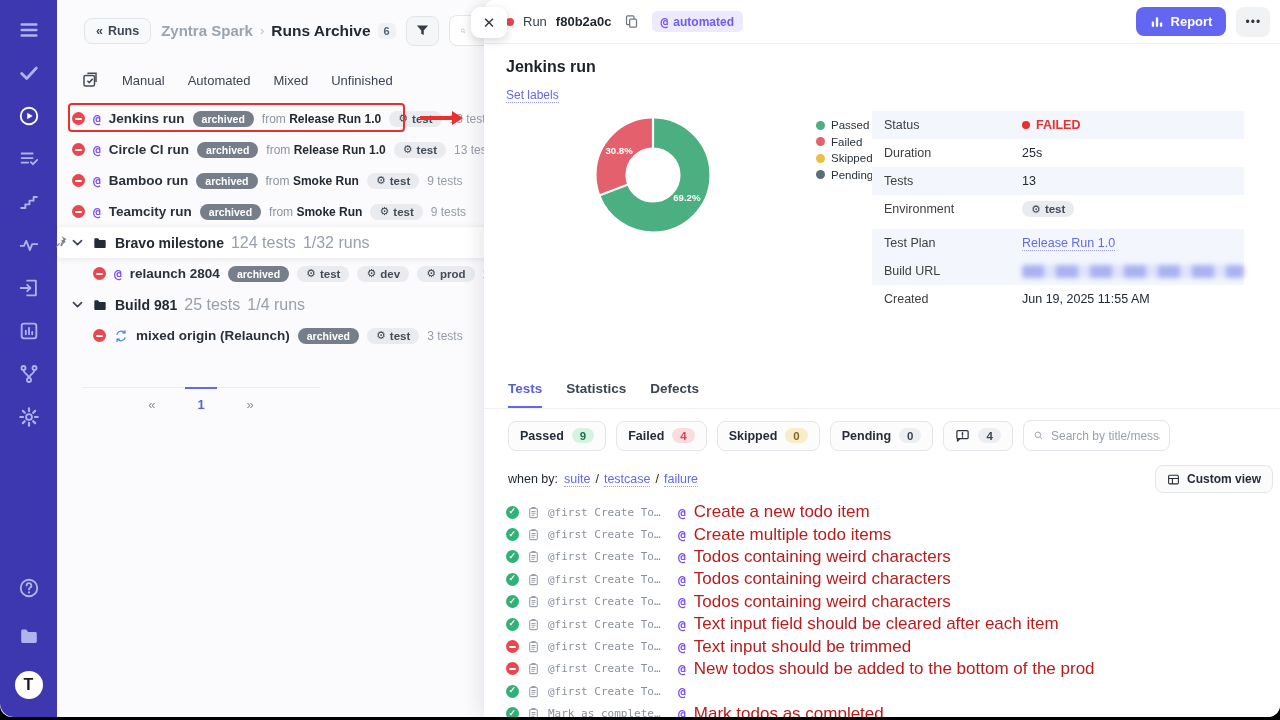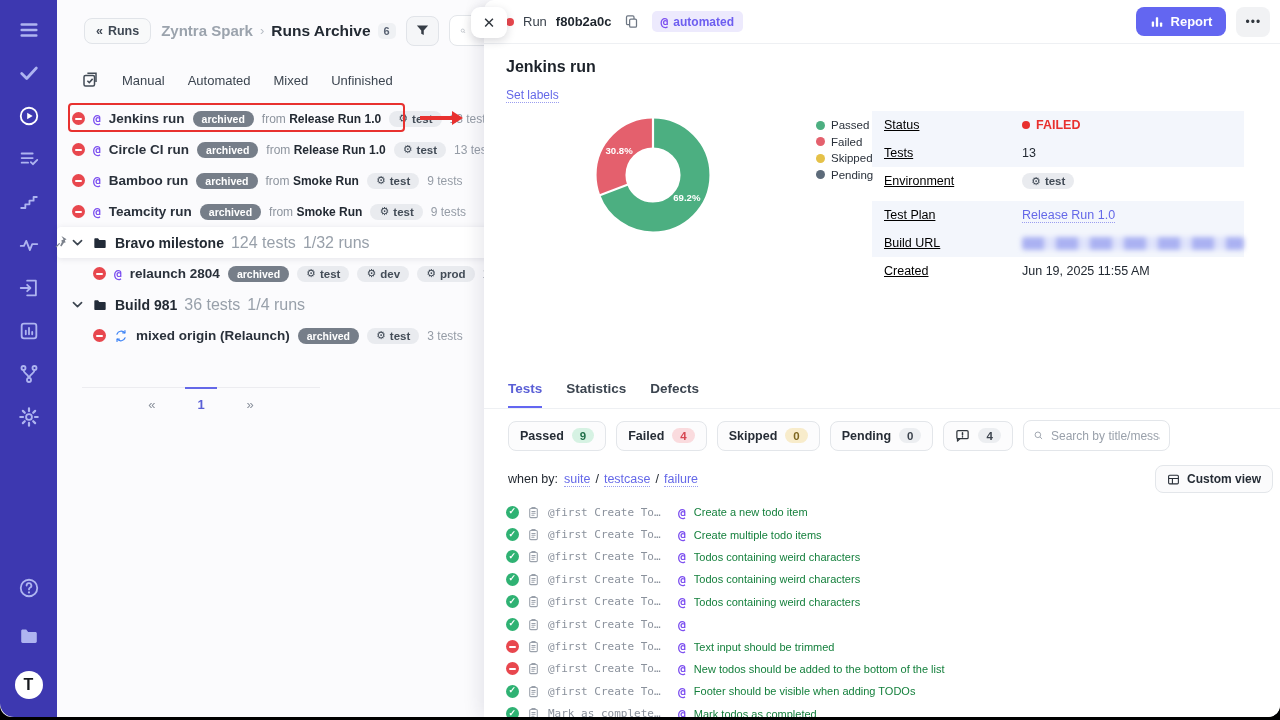--- a/index.html
+++ b/index.html
@@ -84,21 +84,21 @@
   .chart-zone { position:relative; height:266px; }
   .donut { position:absolute; left:99px; top:2px; width:140px; height:140px; }
   .legend { position:absolute; left:332px; top:16px; display:flex; flex-direction:column; gap:4.5px; }
   .lg-it { display:flex; align-items:center; gap:6px; font-size:11.5px; color:#2a313b; }
   .lg-dot { width:9px; height:9px; border-radius:50%; flex:none; }
 
   .info-table { position:absolute; left:388px; top:8px; width:372px; font-size:12.5px; }
   .inf-row { display:flex; align-items:center; min-height:28px; padding:0 0 0 12px; }
   .inf-row.shade { background:#f3f6fc; }
   .inf-row.gap-before { margin-top:6px; }
-  .inf-label { width:138px; color:#000000; flex:none;text-decoration:underline; }
+  .inf-label { width:138px; color:#404040; flex:none; }
   .inf-val { color:#232a33; }
   .inf-status { color:#e8302e; font-weight:700; display:flex; align-items:center; gap:6px; }
   .inf-status .sdot { width:8px; height:8px; border-radius:50%; background:#e8302e; }
   .inf-link { color:#6468e8; border-bottom:1px dotted #9a9df0; cursor:pointer; }
   .inf-two { line-height:1.35; padding:5px 0; }
   .redacted { width:268px; height:13px; border-radius:3px; background:repeating-linear-gradient(90deg,#aab1f2 0 22px,#dfe3fb 22px 34px); filter:blur(2.5px); }
 
   .dt-tabs { display:flex; gap:24px; padding:12px 0 0 24px; border-bottom:1px solid #eef0f3; }
   .dt-tab { font-size:13.5px; color:#3c4550; font-weight:700; padding-bottom:10px; cursor:pointer; }
   .dt-tab.active { color:#5a5fd6; font-weight:600; border-bottom:2px solid #6366f1; }
@@ -125,21 +125,21 @@
 
   .test-list { margin-top:8px; }
   .test-row { display:flex; align-items:center; gap:8px; height:22.4px; padding-left:22px; cursor:pointer; }
   .t-st { width:13px; height:13px; border-radius:50%; flex:none; position:relative; }
   .t-st.passed { background:#2fb273; }
   .t-st.passed::after { content:"✓"; position:absolute; left:2.5px; top:0.5px; color:#fff; font-size:9px; font-weight:700; }
   .t-st.failed { background:#e8474e; }
   .t-st.failed::after { content:""; position:absolute; left:3px; top:5.5px; width:7px; height:2px; background:#fff; border-radius:1px; }
   .clip-ic { width:13px; height:13px; color:#9aa1ab; flex:none; }
   .t-suite { font-family:"DejaVu Sans Mono",monospace; font-size:11px; color:#8a919c; width:122px; white-space:nowrap; overflow:hidden; flex:none; }
-  .t-title { font-size:11px; color:#15803d; }
+  .t-title { font-size:17px; color:#b91c1c; }
 
   .scroll-outer { position:absolute; right:11px; top:50px; width:5px; height:656px; background:#c6cbf7; border-radius:3px; cursor:pointer; }
   .scroll-inner { position:absolute; right:19px; top:470px; width:5px; height:220px; background:#c6cbf7; border-radius:3px; cursor:pointer; }
 </style>
 </head>
 <body>
 
 <div class="window">
 
   <nav class="sidebar">
@@ -358,21 +358,21 @@
             <svg viewBox="0 0 24 24" width="100%" height="100%" fill="none" stroke="currentColor" stroke-width="2" stroke-linecap="round" stroke-linejoin="round">
               <path d="M5.5 9l6.5 6.5L18.5 9" stroke-width="2.6"></path>
             </svg>
           </span>
           <span class="folder-ic" style="display: inline-flex;">
             <svg viewBox="0 0 24 24" width="100%" height="100%" fill="none" stroke="currentColor" stroke-width="2" stroke-linecap="round" stroke-linejoin="round">
               <path d="M3.5 6.5c0-.8.7-1.5 1.5-1.5h4l2 2.5h8c.8 0 1.5.7 1.5 1.5v9c0 .8-.7 1.5-1.5 1.5H5c-.8 0-1.5-.7-1.5-1.5z" fill="currentColor" stroke="none"></path>
             </svg>
           </span>
           <span class="folder-name">Build 981</span>
-          <span class="folder-meta">36 tests</span>
+          <span class="folder-meta">25 tests</span>
           <span class="folder-meta">1/4 runs</span>
         </div>
         <div class="run-row child">
           <span class="st-dot"></span>
           <span class="mix-icon" style="display: inline-flex;">
             <svg viewBox="0 0 24 24" width="100%" height="100%" fill="none" stroke="currentColor" stroke-width="2" stroke-linecap="round" stroke-linejoin="round">
               <path d="M18.5 6.5A8 8 0 0 0 5 9"></path>
               <path d="M5.5 17.5A8 8 0 0 0 19 15"></path>
               <path d="M18.8 2.6v4h-4"></path>
               <path d="M5.2 21.4v-4h4"></path>
@@ -455,20 +455,24 @@
           </div>
         </div>
       <div class="info-table" id="info-table">
           <div class="inf-row shade">
             <span class="inf-label">Status</span>
             <span class="inf-status">
               <span class="sdot"></span>
               <span>FAILED</span>
             </span>
           </div>
+          <div class="inf-row">
+            <span class="inf-label">Duration</span>
+            <span class="inf-val">25s</span>
+          </div>
           <div class="inf-row shade">
             <span class="inf-label">Tests</span>
             <span class="inf-val">13</span>
           </div>
           <div class="inf-row">
             <span class="inf-label">Environment</span>
             <span class="env-badge">
               <span class="gear-glyph">⚙</span>
               <span>test</span>
             </span>
@@ -617,20 +621,21 @@
         <div class="test-row">
           <span class="t-st passed"></span>
           <span class="clip-ic" style="display: inline-flex;">
             <svg viewBox="0 0 24 24" width="100%" height="100%" fill="none" stroke="currentColor" stroke-width="2" stroke-linecap="round" stroke-linejoin="round">
               <rect x="5" y="4.5" width="14" height="17" rx="2"></rect>
               <path d="M9 4.5V3h6v1.5M9 10h6M9 13.5h6M9 17h4"></path>
             </svg>
           </span>
           <span class="t-suite">@first Create To…</span>
           <span class="at-icon">@</span>
+          <span class="t-title">Text input field should be cleared after each item</span>
         </div>
         <div class="test-row">
           <span class="t-st failed"></span>
           <span class="clip-ic" style="display: inline-flex;">
             <svg viewBox="0 0 24 24" width="100%" height="100%" fill="none" stroke="currentColor" stroke-width="2" stroke-linecap="round" stroke-linejoin="round">
               <rect x="5" y="4.5" width="14" height="17" rx="2"></rect>
               <path d="M9 4.5V3h6v1.5M9 10h6M9 13.5h6M9 17h4"></path>
             </svg>
           </span>
           <span class="t-suite">@first Create To…</span>
@@ -640,33 +645,32 @@
         <div class="test-row">
           <span class="t-st failed"></span>
           <span class="clip-ic" style="display: inline-flex;">
             <svg viewBox="0 0 24 24" width="100%" height="100%" fill="none" stroke="currentColor" stroke-width="2" stroke-linecap="round" stroke-linejoin="round">
               <rect x="5" y="4.5" width="14" height="17" rx="2"></rect>
               <path d="M9 4.5V3h6v1.5M9 10h6M9 13.5h6M9 17h4"></path>
             </svg>
           </span>
           <span class="t-suite">@first Create To…</span>
           <span class="at-icon">@</span>
-          <span class="t-title">New todos should be added to the bottom of the list</span>
-        </div>
-        <div class="test-row">
-          <span class="t-st passed"></span>
-          <span class="clip-ic" style="display: inline-flex;">
-            <svg viewBox="0 0 24 24" width="100%" height="100%" fill="none" stroke="currentColor" stroke-width="2" stroke-linecap="round" stroke-linejoin="round">
-              <rect x="5" y="4.5" width="14" height="17" rx="2"></rect>
-              <path d="M9 4.5V3h6v1.5M9 10h6M9 13.5h6M9 17h4"></path>
-            </svg>
-          </span>
-          <span class="t-suite">@first Create To…</span>
-          <span class="at-icon">@</span>
-          <span class="t-title">Footer should be visible when adding TODOs</span>
+          <span class="t-title">New todos should be added to the bottom of the prod</span>
+        </div>
+        <div class="test-row">
+          <span class="t-st passed"></span>
+          <span class="clip-ic" style="display: inline-flex;">
+            <svg viewBox="0 0 24 24" width="100%" height="100%" fill="none" stroke="currentColor" stroke-width="2" stroke-linecap="round" stroke-linejoin="round">
+              <rect x="5" y="4.5" width="14" height="17" rx="2"></rect>
+              <path d="M9 4.5V3h6v1.5M9 10h6M9 13.5h6M9 17h4"></path>
+            </svg>
+          </span>
+          <span class="t-suite">@first Create To…</span>
+          <span class="at-icon">@</span>
         </div>
         <div class="test-row">
           <span class="t-st passed"></span>
           <span class="clip-ic" style="display: inline-flex;">
             <svg viewBox="0 0 24 24" width="100%" height="100%" fill="none" stroke="currentColor" stroke-width="2" stroke-linecap="round" stroke-linejoin="round">
               <rect x="5" y="4.5" width="14" height="17" rx="2"></rect>
               <path d="M9 4.5V3h6v1.5M9 10h6M9 13.5h6M9 17h4"></path>
             </svg>
           </span>
           <span class="t-suite">Mark as complete…</span>

